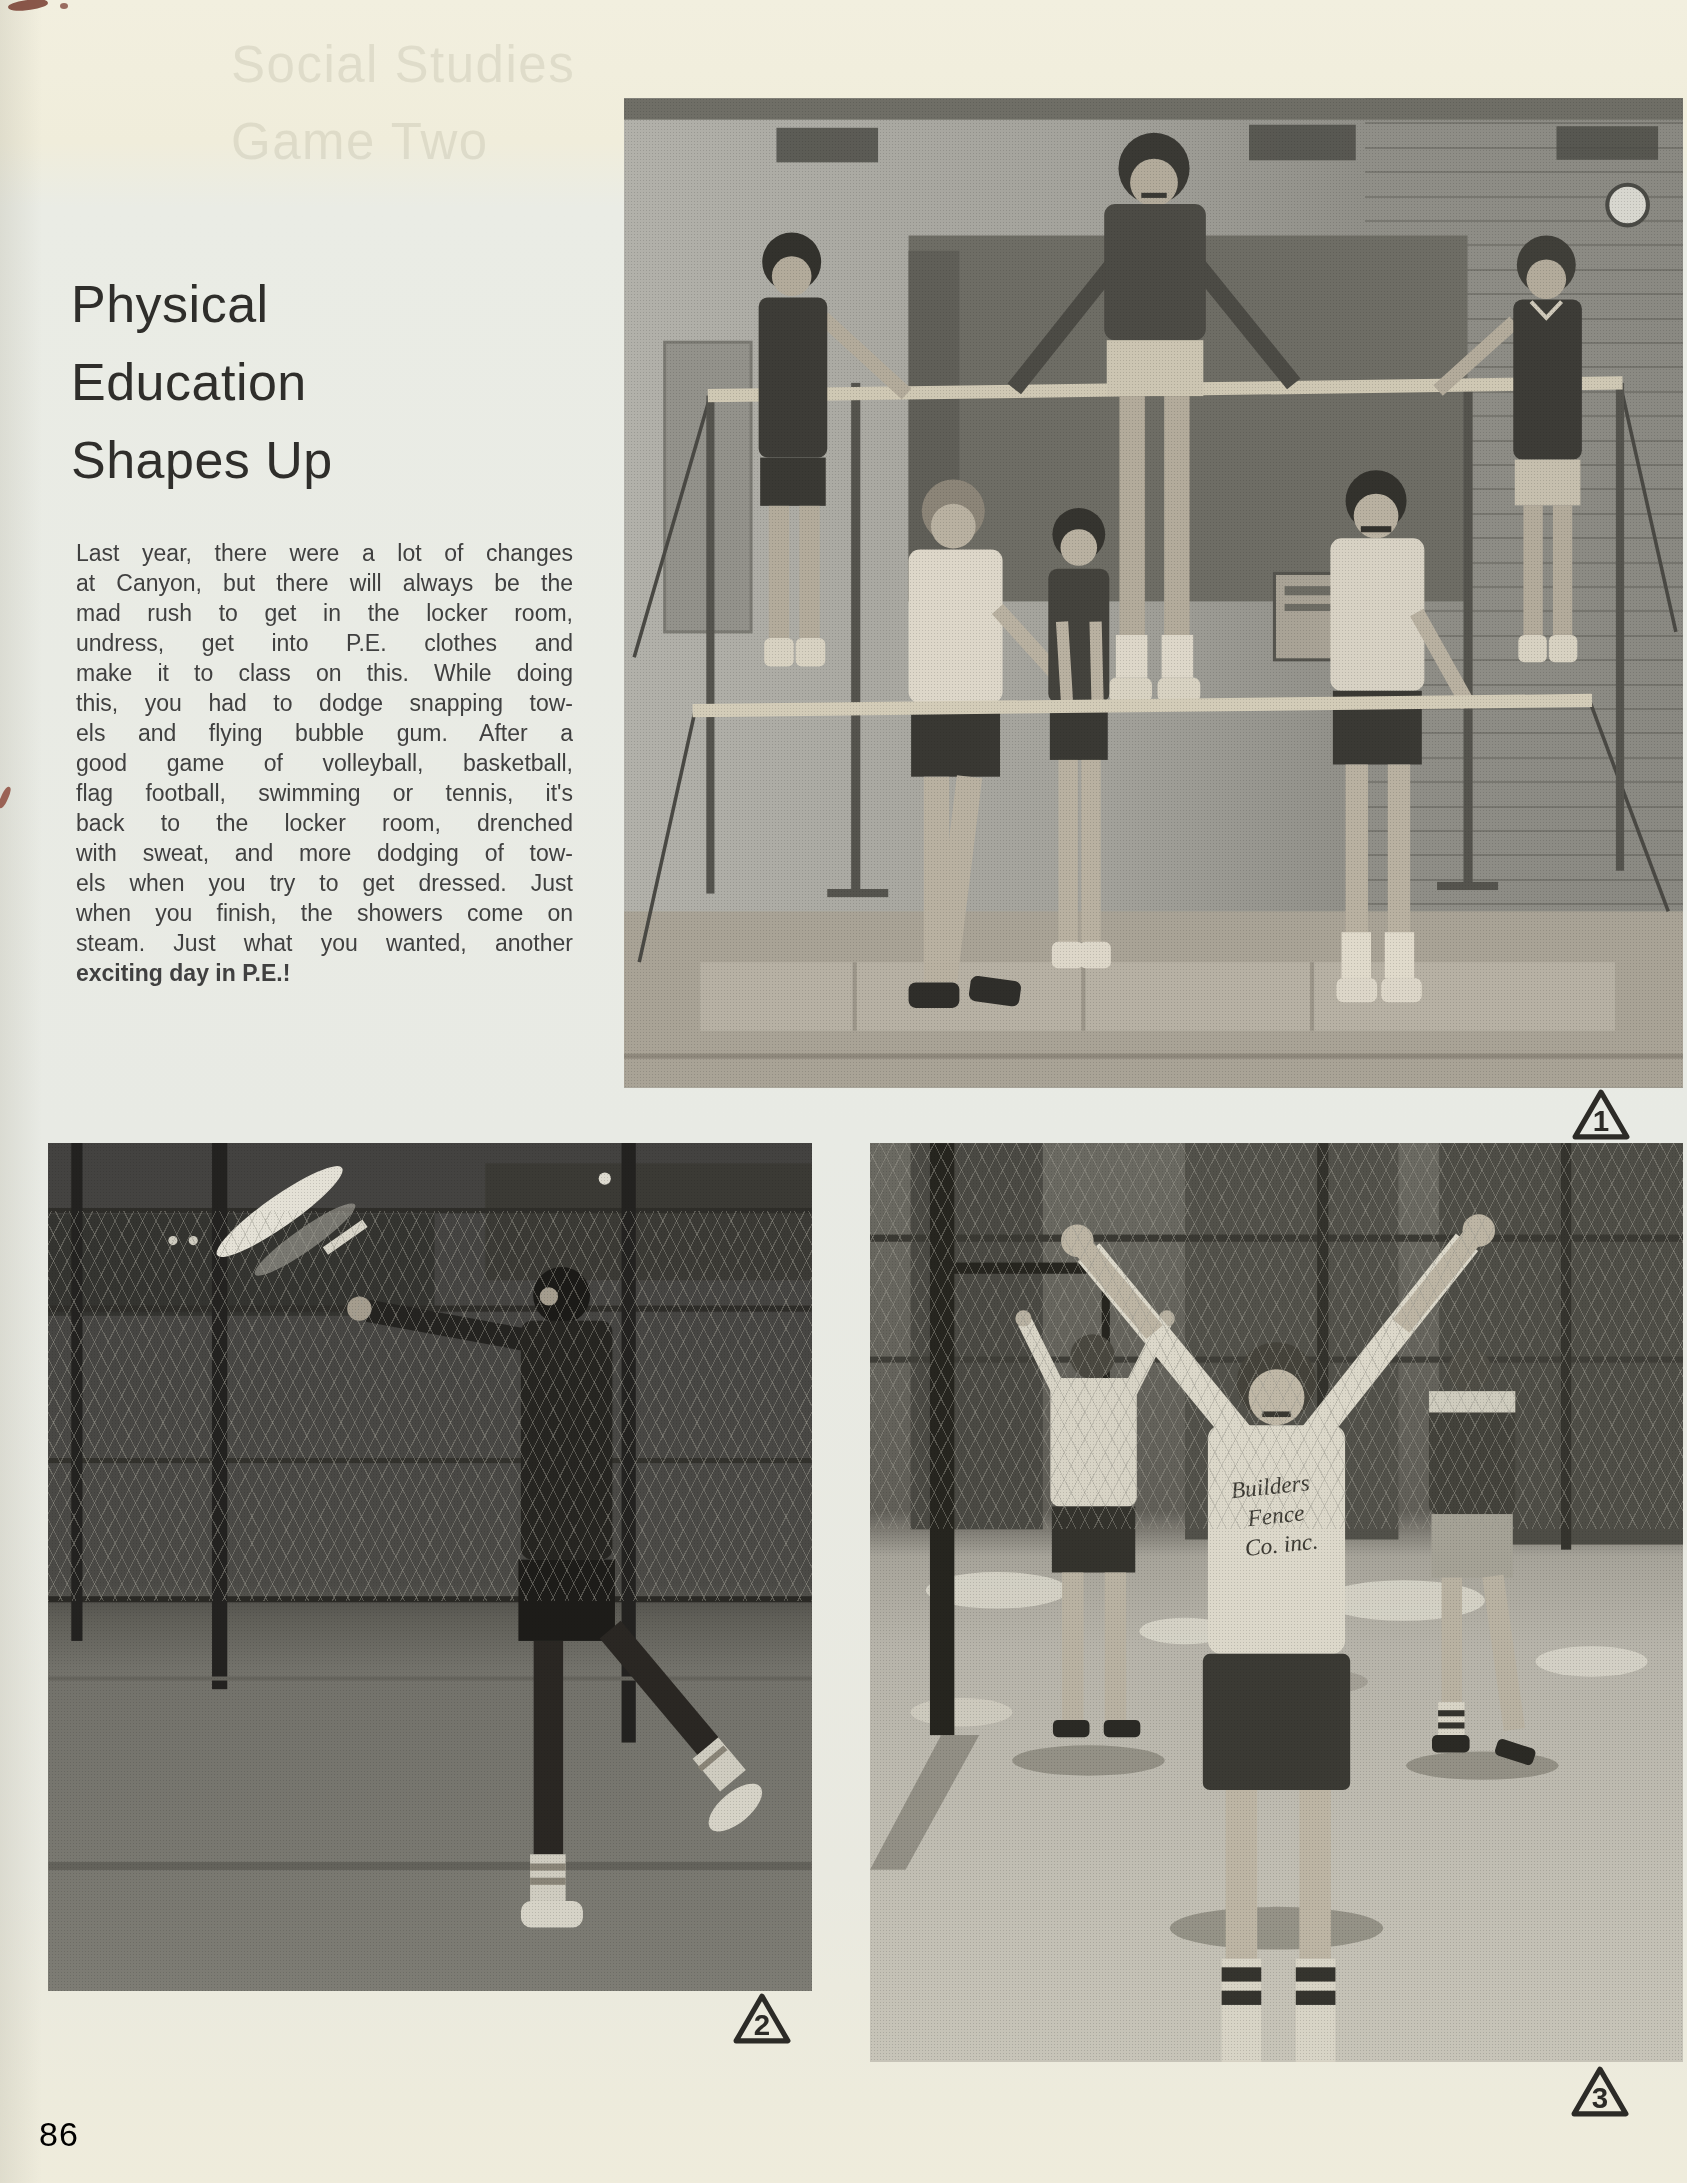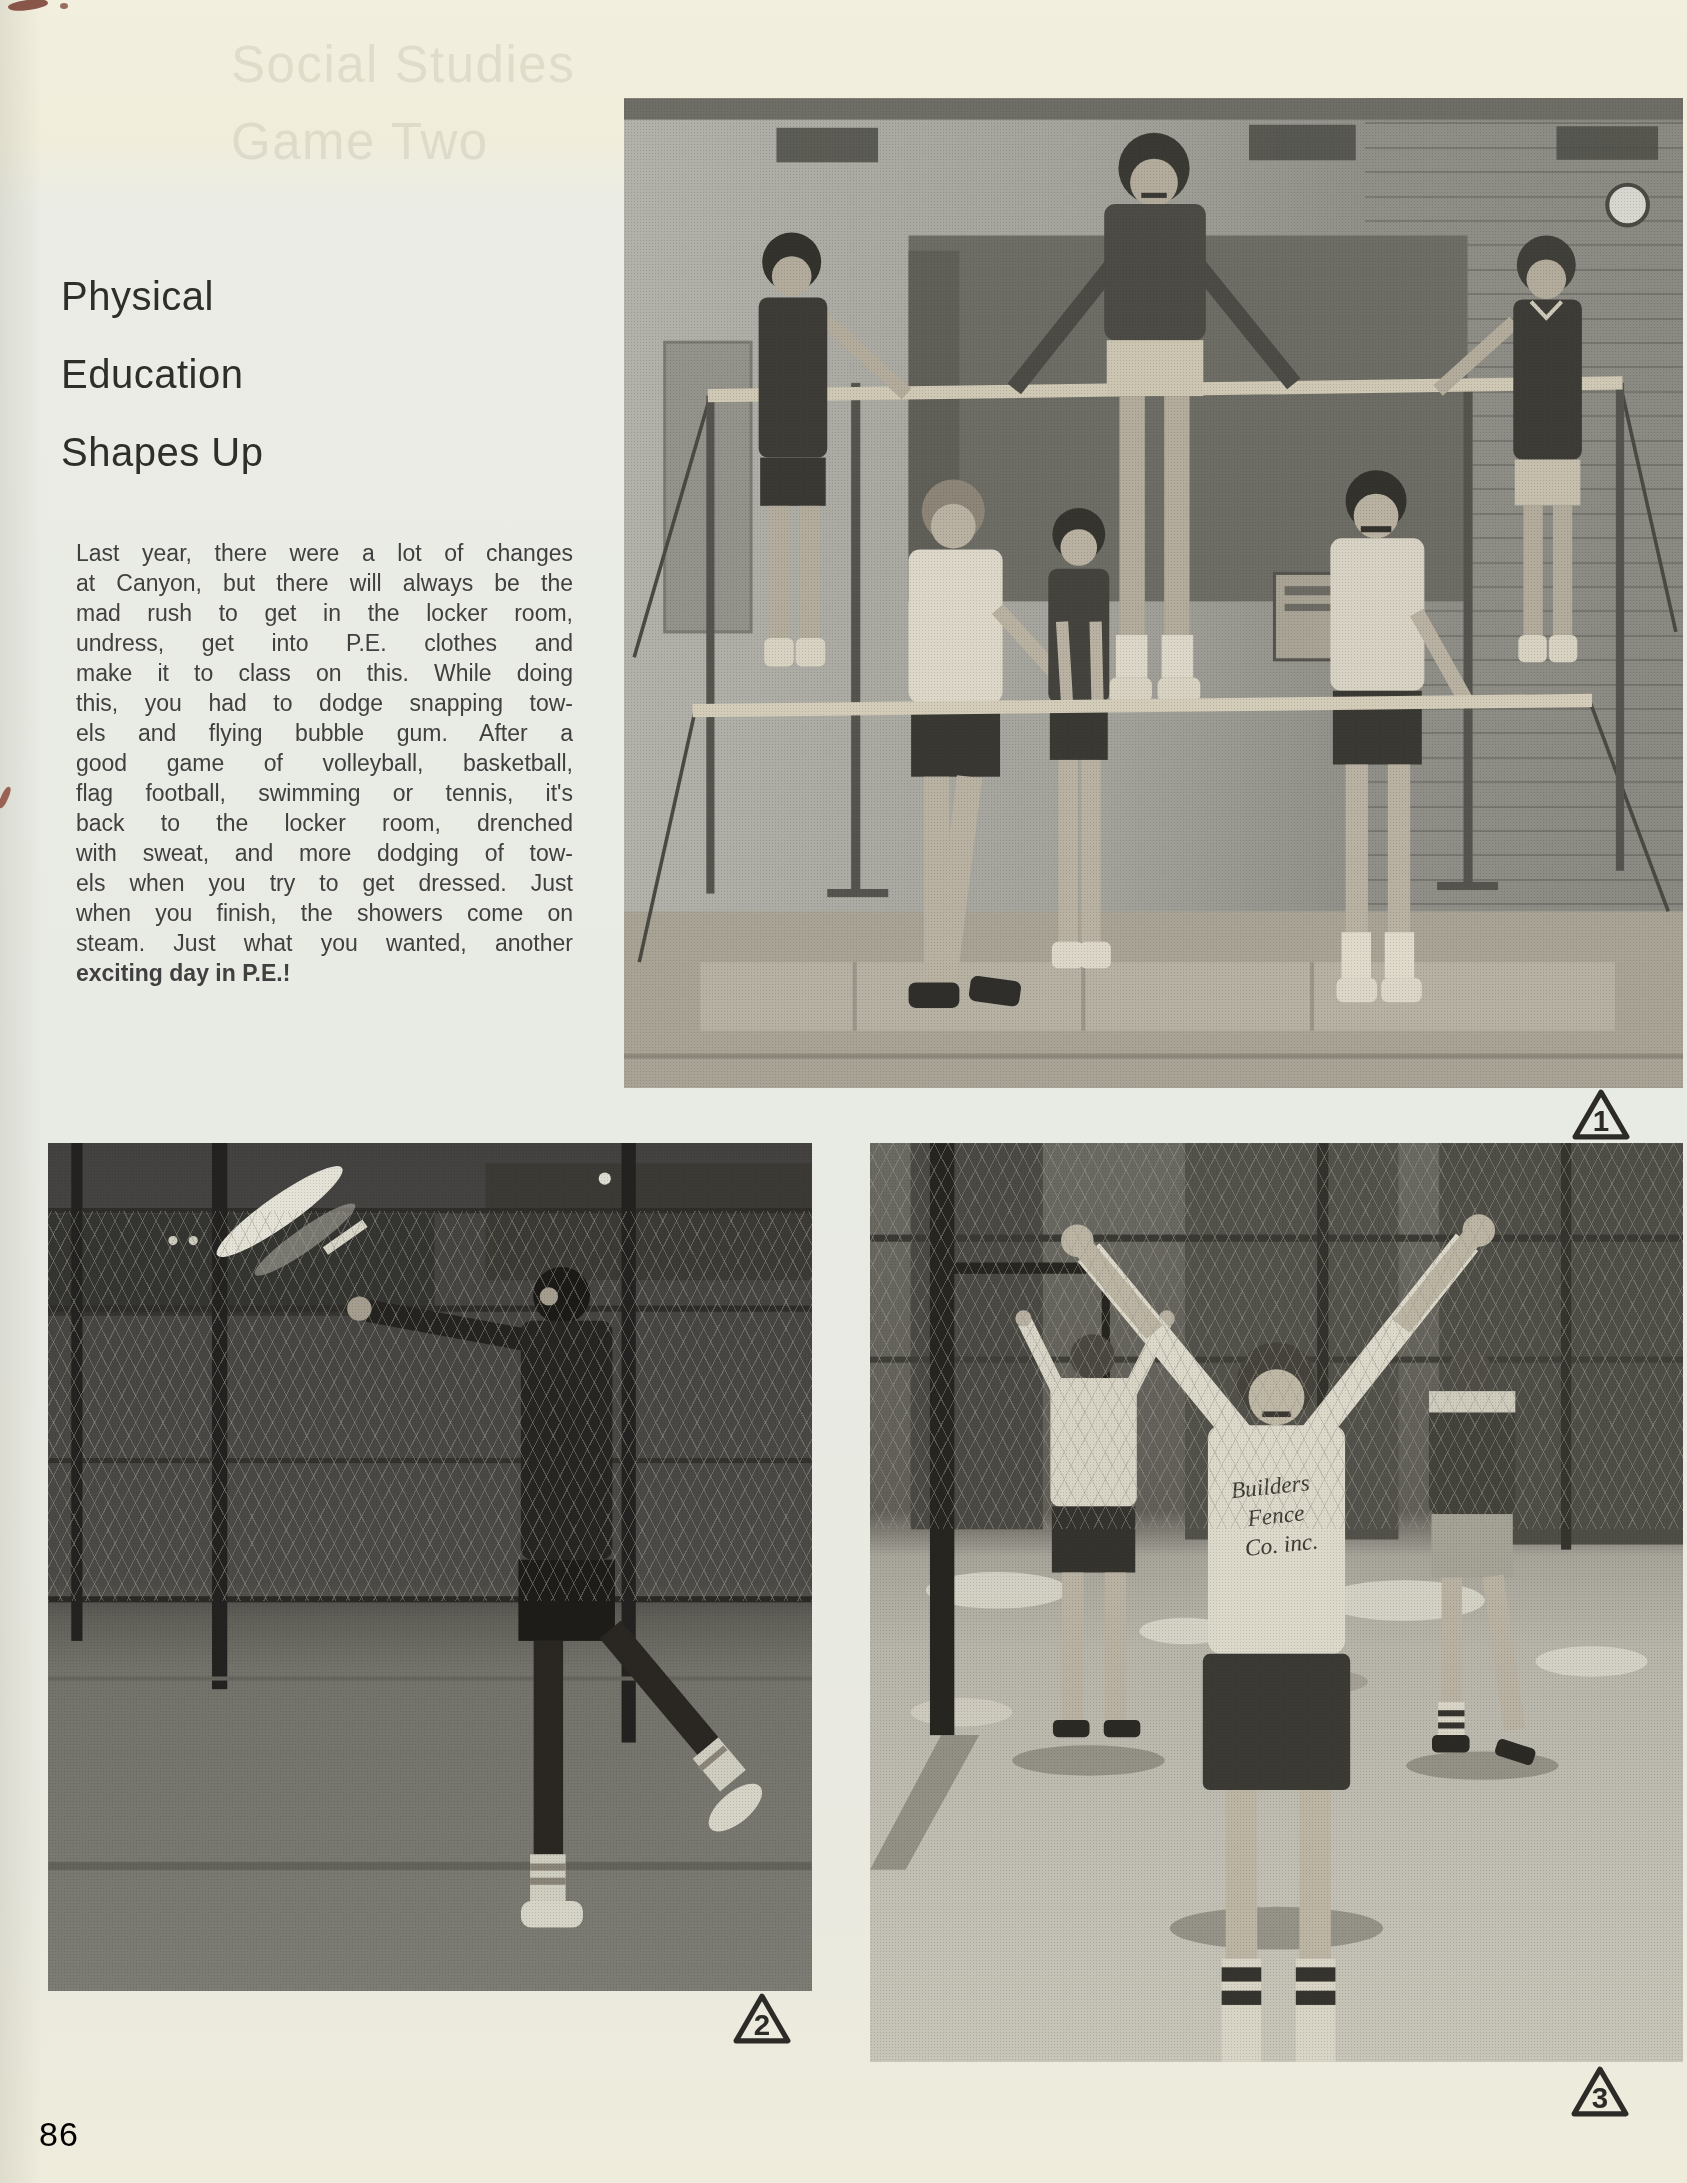--- a/index.html
+++ b/index.html
@@ -12,22 +12,22 @@
   }
   .page{position:absolute;inset:0;}
 
   
   .ghost{
     position:absolute;left:231px;top:26.4px;
     font-size:51px;line-height:77px;font-weight:400;letter-spacing:1.5px;
     color:rgba(122,121,97,.15);white-space:pre-line;
   }
   .title{
-    position:absolute;left:61px;top:230px;
-    font-size:40px;line-height:78px;font-weight:400;letter-spacing:0.5px;
+    position:absolute;left:71px;top:230px;
+    font-size:52px;line-height:78px;font-weight:400;letter-spacing:0.5px;
     color:#2f2e2b;white-space:pre-line;
   }
   .body-text{
     position:absolute;left:76px;top:538px;width:497px;
     font-size:23px;line-height:30px;color:#404040;
   }
   .jline{text-align:justify;text-align-last:justify;height:30px;overflow:hidden;}
   .jline:last-child{text-align-last:left;font-weight:bold;}
   .pagenum{
     position:absolute;left:39px;top:2115px;

